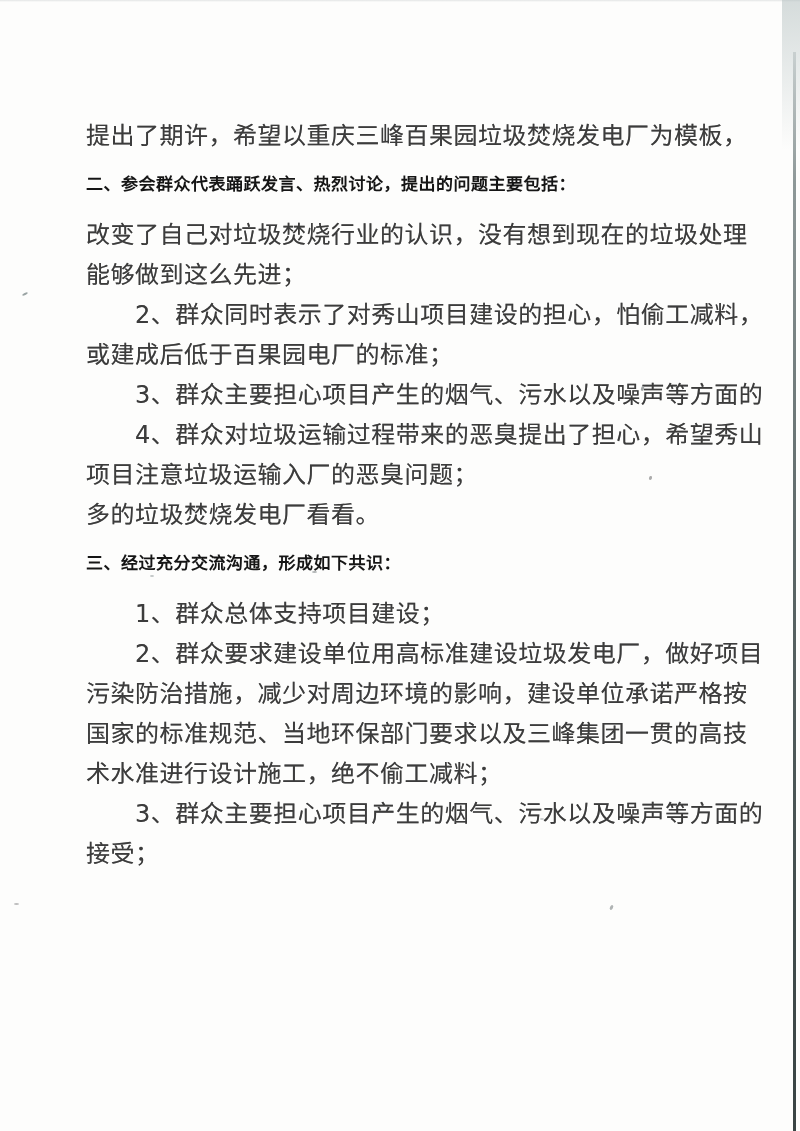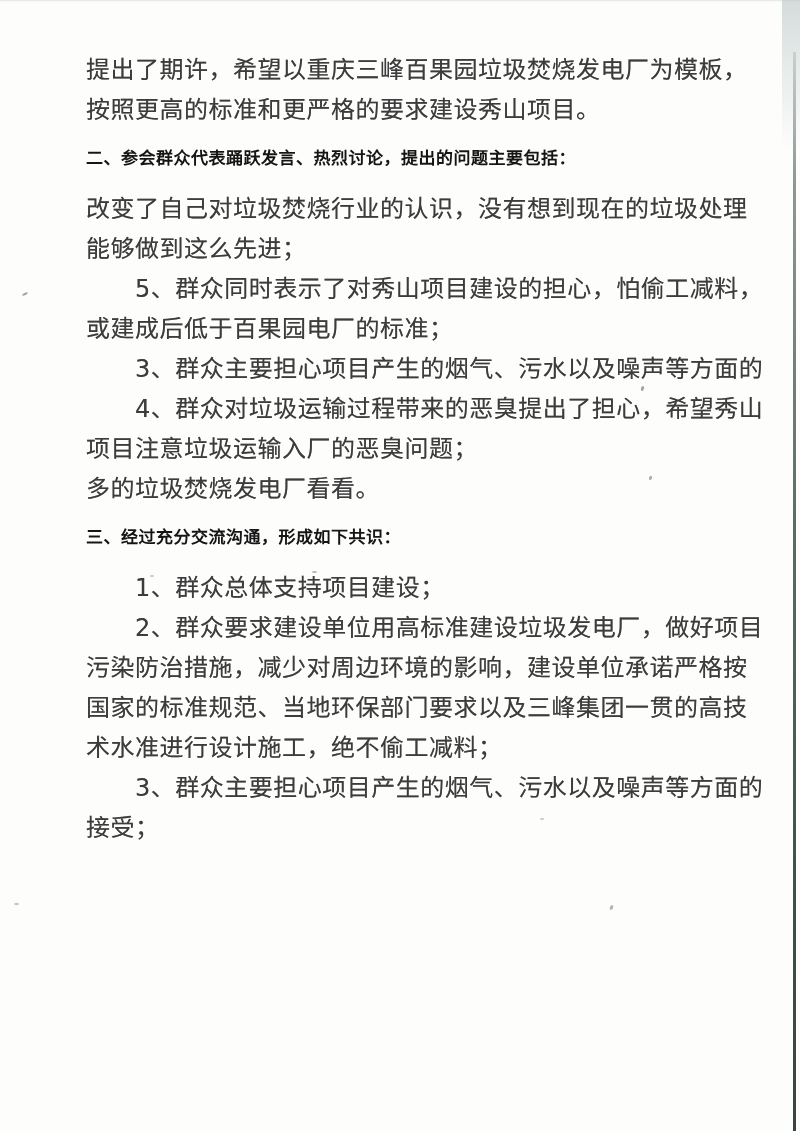--- a/index.html
+++ b/index.html
@@ -15,21 +15,21 @@
     margin: 0 auto;
     background: #fdfdfc;
     overflow: hidden;
     font-family: "DejaVu Sans", sans-serif;
   }
   .content {
     position: absolute;
     left: 86px;
     top: 0;
     width: 640px;
-    padding-top: 50px;
+    padding-top: 116px;
   }
   .para { margin: 0; }
   .line {
     height: 40px;
     line-height: 40px;
     font-size: 24px;
     color: #3c3c3c;
     letter-spacing: 0.5px;
     white-space: nowrap;
     font-weight: 400;
@@ -93,29 +93,28 @@
   .speck.s7 { left: 610px; top: 905px; width: 3px; height: 5px; background: #b0b4b4; transform: rotate(28deg); }
   .speck.s8 { left: 540px; top: 818px; width: 4px; height: 2px; background: #c4c8c8; }
 </style>
 </head>
 <body>
 
 <div class="page" style="background: rgb(253, 253, 252);">
   <div class="content" id="doc-content">
       <div class="para">
         <div class="line">提出了期许，希望以重庆三峰百果园垃圾焚烧发电厂为模板，</div>
-        <div class="line">按照更高的标准和更严格的要求建设秀山项目。</div>
       </div>
       <div class="heading">二、参会群众代表踊跃发言、热烈讨论，提出的问题主要包括：</div>
       <div class="para">
         <div class="line">改变了自己对垃圾焚烧行业的认识，没有想到现在的垃圾处理</div>
         <div class="line">能够做到这么先进；</div>
       </div>
       <div class="para">
-        <div class="line indent">5、群众同时表示了对秀山项目建设的担心，怕偷工减料，</div>
+        <div class="line indent">2、群众同时表示了对秀山项目建设的担心，怕偷工减料，</div>
         <div class="line">或建成后低于百果园电厂的标准；</div>
       </div>
       <div class="para">
         <div class="line indent">3、群众主要担心项目产生的烟气、污水以及噪声等方面的</div>
       </div>
       <div class="para">
         <div class="line indent">4、群众对垃圾运输过程带来的恶臭提出了担心，希望秀山</div>
         <div class="line">项目注意垃圾运输入厂的恶臭问题；</div>
       </div>
       <div class="para">

